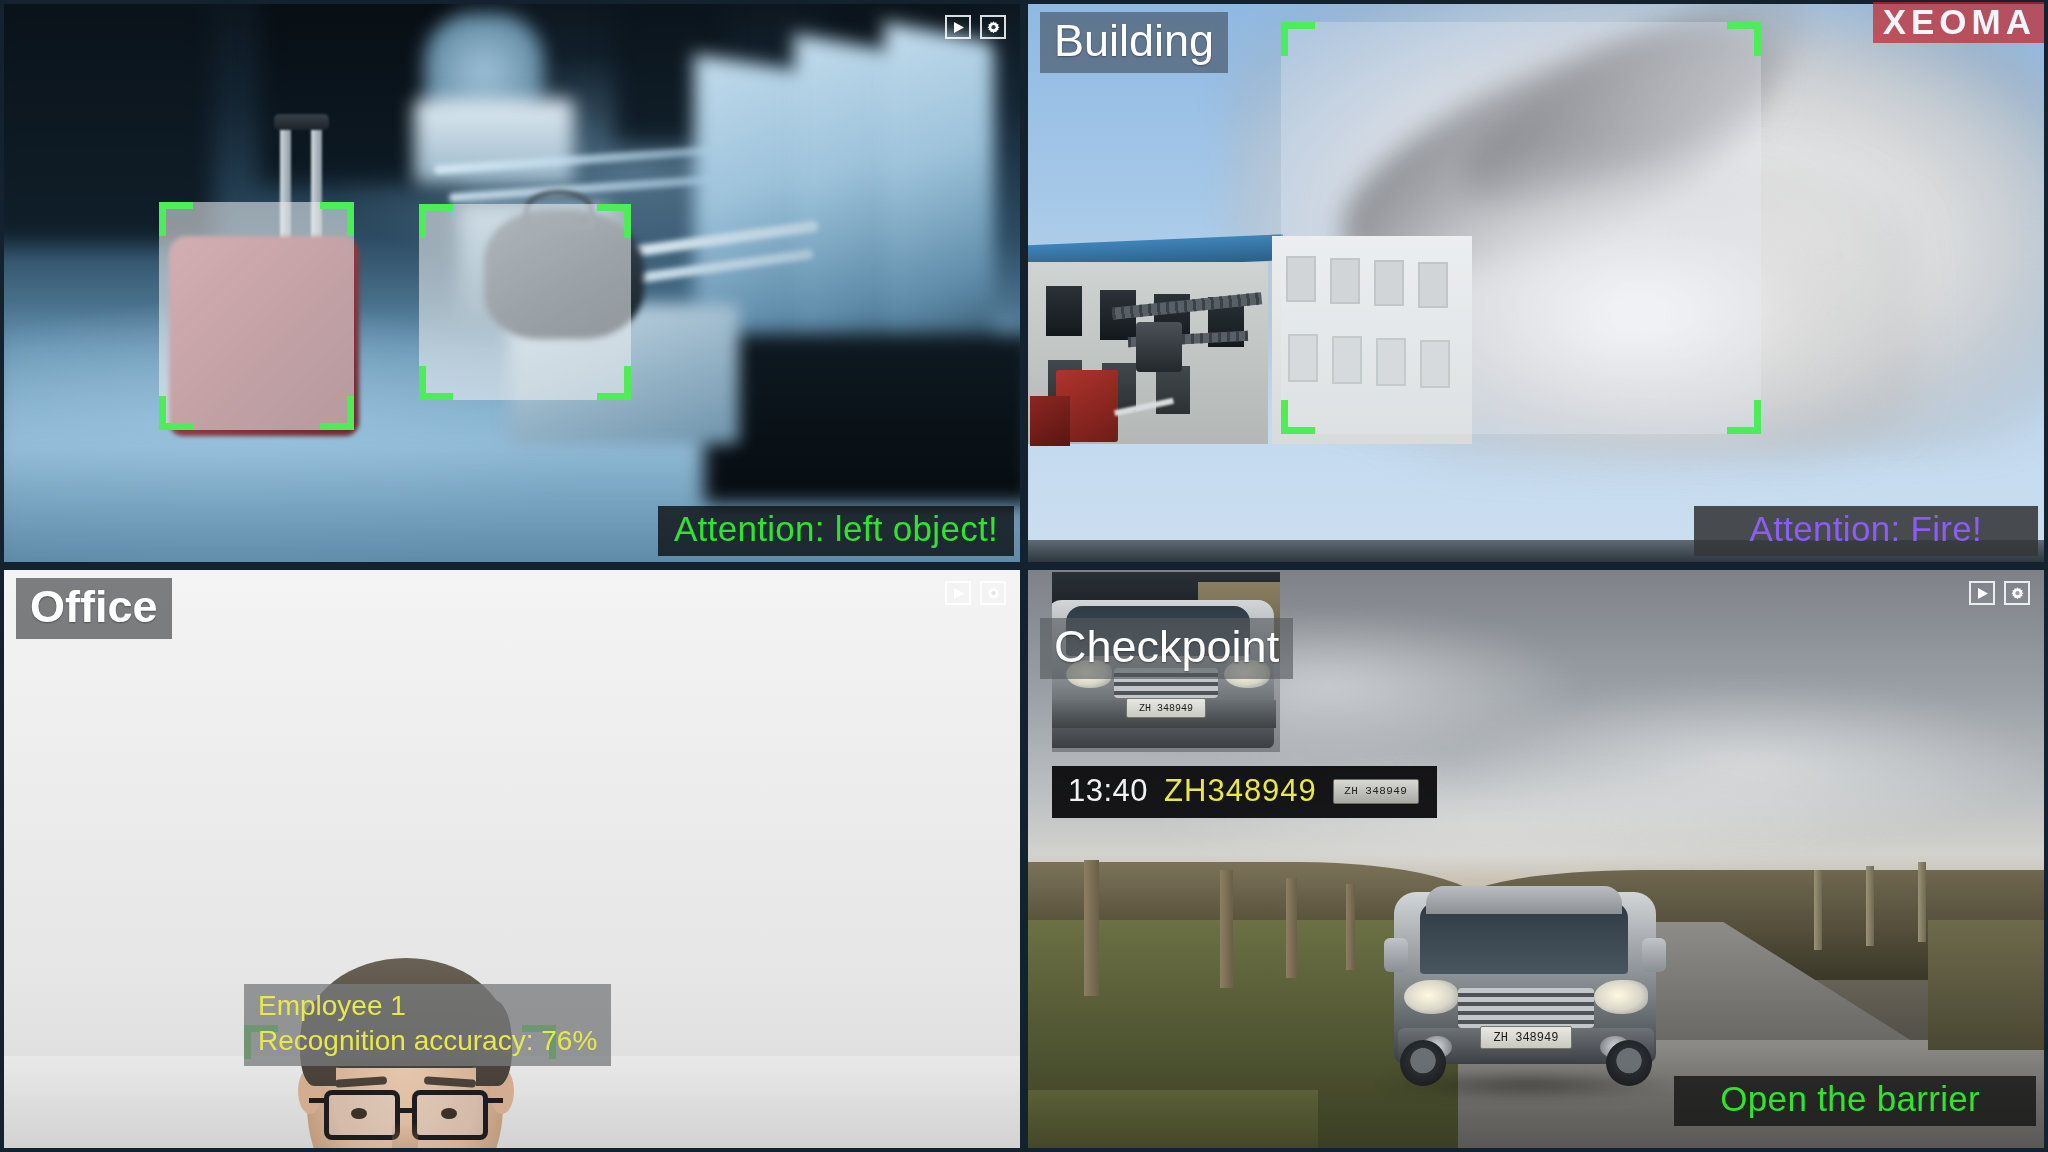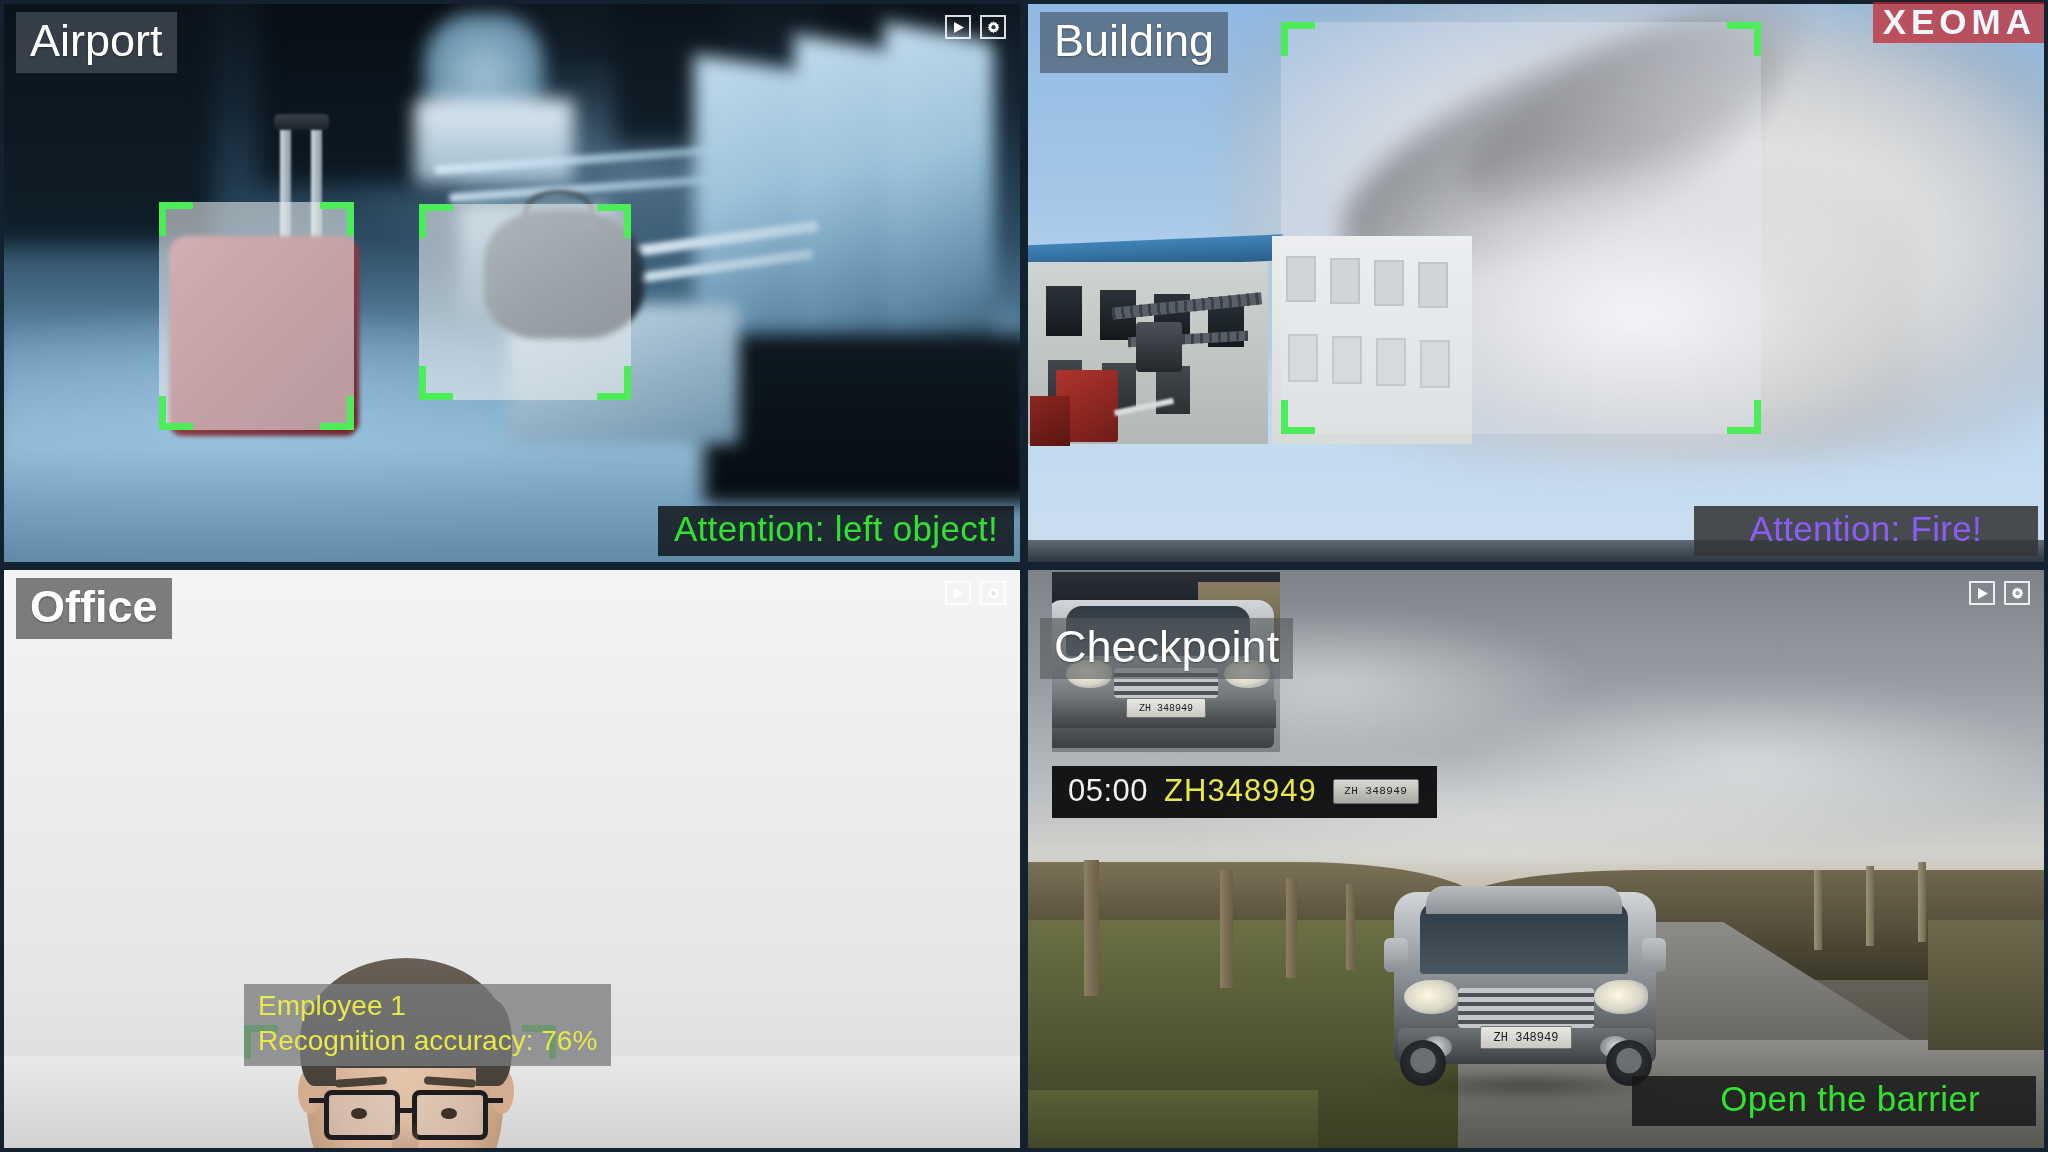--- a/index.html
+++ b/index.html
@@ -354,21 +354,20 @@
         <span class="br br2"></span>
     </div>
     <div class="detbox" style="--g:#4ded5a; left:415px; top:200px; width:212px; height:196px;">
       <div class="fill det-shade"></div>
       <span class="br tl"></span>
         <span class="br tr"></span>
       <span class="br bl"></span>
         <span class="br br2"></span>
     </div>
 
-    <div class="panel-title title-tl" style="background:rgba(70,80,92,.72);">Airport</div>
 
     <div class="ctrl-group ctrl-tr">
       <div class="ctrl-btn">
         <svg width="13" height="13" viewBox="0 0 13 13">
             <polygon points="2,1 12,6.5 2,12" fill="#fff"></polygon>
           </svg>
       </div>
       <div class="ctrl-btn">
         <svg width="15" height="15" viewBox="0 0 24 24" fill="#fff">
           <path d="M12 1.8l1.7 2.5 2.9-.9.5 3 3 .5-.9 2.9 2.5 1.7-2.5 1.7.9 2.9-3 .5-.5 3-2.9-.9L12 21.2l-1.7-2.5-2.9.9-.5-3-3-.5.9-2.9L2.3 11.5l2.5-1.7-.9-2.9 3-.5.5-3 2.9.9z"></path>
@@ -540,39 +539,39 @@
       <div class="cp-car" style="left:-6px; top:28px; width:228px; height:148px; border-radius:16px 16px 6px 6px;"></div>
       <div class="cp-wind" style="left:14px; top:34px; width:184px; height:50px;"></div>
       <div class="cp-grille" style="left:62px; top:96px; width:104px; height:30px;"></div>
       <div class="cp-lamp" style="left:14px; top:88px; width:46px; height:28px;"></div>
       <div class="cp-lamp" style="left:172px; top:88px; width:46px; height:28px;"></div>
       <div style="position:absolute; left:-6px; top:128px; width:230px; height:28px; background:linear-gradient(180deg,#6b7074,#3e4245);"></div>
       <div class="cp-plate-sm" style="left:74px; top:126px; width:80px; height:20px; font-size:10px;">ZH 348949</div>
     </div>
 
     <div class="plate-banner" style="left:24px; top:196px;">
-      <span class="plate-time">05:00</span>
+      <span class="plate-time">13:40</span>
       <span class="plate-num">ZH348949</span>
       <span class="plate-thumb">ZH 348949</span>
     </div>
 
     <div class="panel-title title-tl" style="background:rgba(84,88,92,.62);margin-top:40px;">Checkpoint</div>
 
     <div class="ctrl-group ctrl-tr">
       <div class="ctrl-btn">
         <svg width="13" height="13" viewBox="0 0 13 13">
             <polygon points="2,1 12,6.5 2,12" fill="#fff"></polygon>
           </svg>
       </div>
       <div class="ctrl-btn">
         <svg width="15" height="15" viewBox="0 0 24 24" fill="#fff">
           <path d="M12 1.8l1.7 2.5 2.9-.9.5 3 3 .5-.9 2.9 2.5 1.7-2.5 1.7.9 2.9-3 .5-.5 3-2.9-.9L12 21.2l-1.7-2.5-2.9.9-.5-3-3-.5.9-2.9L2.3 11.5l2.5-1.7-.9-2.9 3-.5.5-3 2.9.9z"></path>
           <circle cx="12" cy="11.5" r="3.4" fill="#9aa0a4"></circle>
         </svg>
       </div>
     </div>
 
-    <div class="alert-banner" style="right:8px; bottom:22px; color:#31e231; background:rgba(22,22,22,.82); padding-left:88px; padding-right:56px;">Open the barrier</div>
+    <div class="alert-banner" style="right:8px; bottom:22px; color:#31e231; background:rgba(22,22,22,.82); padding-left:46px; padding-right:56px;">Open the barrier</div>
   </div>
 
   <div id="xeoma-logo">XEOMA</div>
 
 </div>
 
 </body></html>

